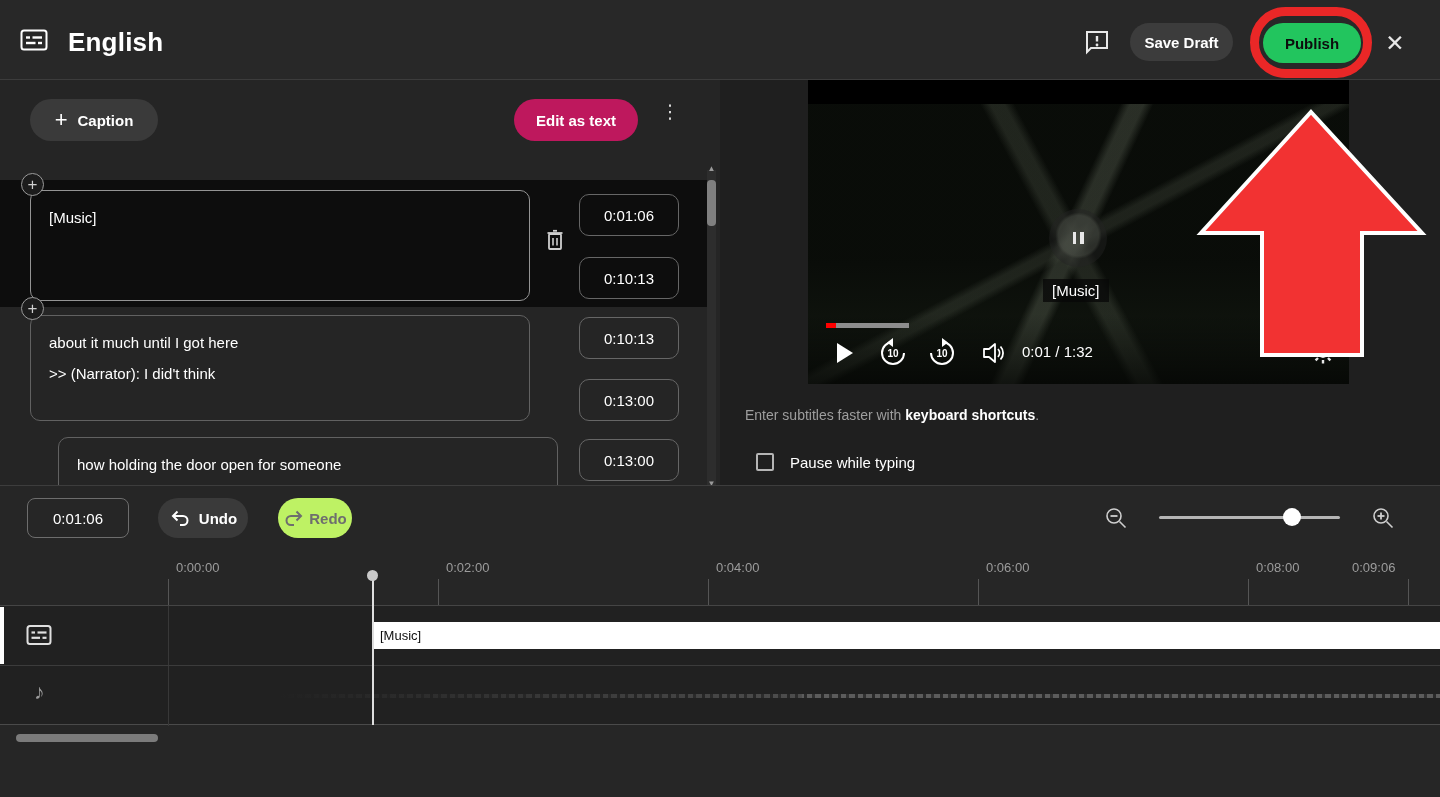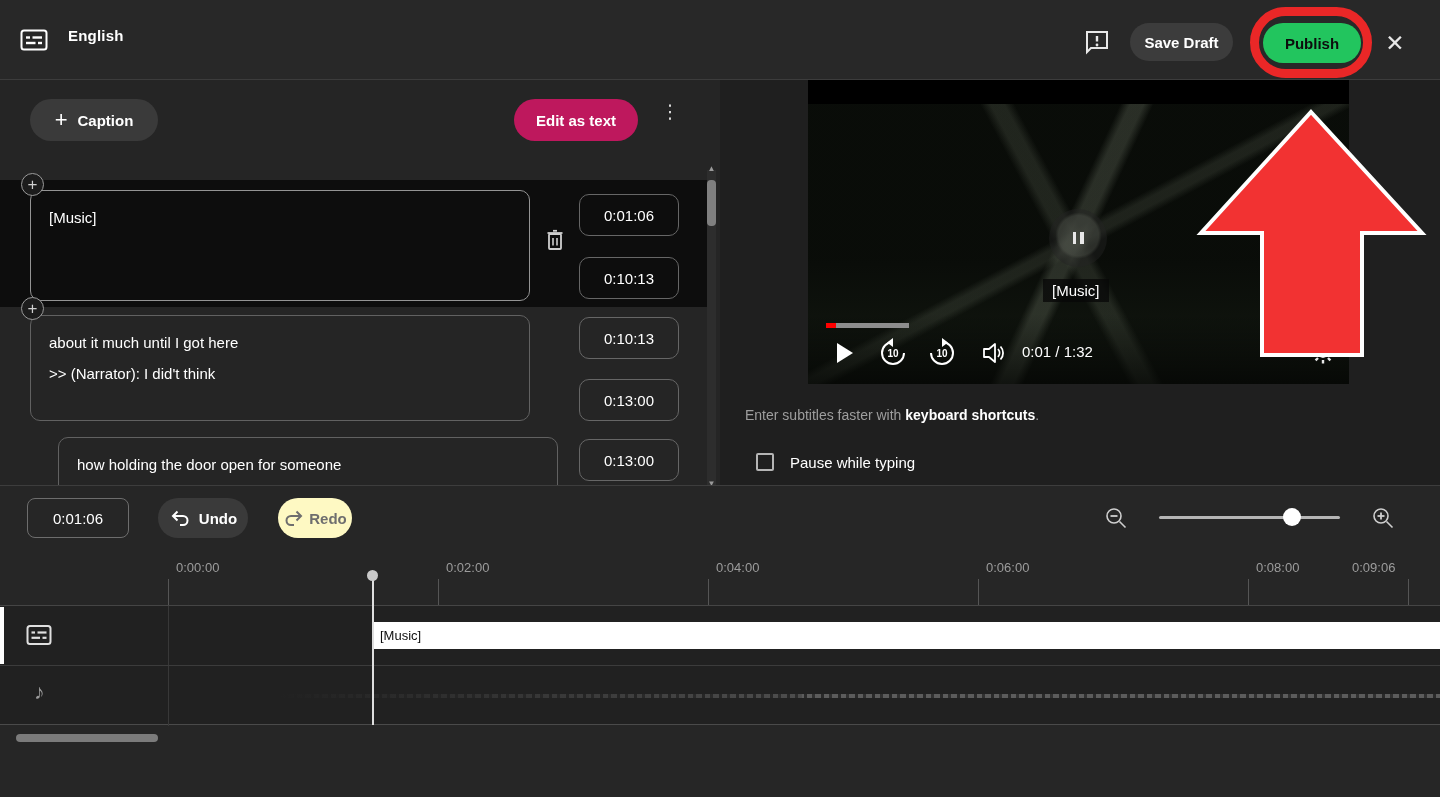--- a/index.html
+++ b/index.html
@@ -3,21 +3,21 @@
 <meta charset="utf-8">
 <style>
   * { margin:0; padding:0; box-sizing:border-box; }
   html,body { background:#161616; }
   body { font-family:"Liberation Sans", sans-serif; }
   .app { position:relative; width:1440px; height:797px; background:#1f1f1f; overflow:hidden; color:#fff; }
 
   
   .header { position:absolute; left:0; top:0; width:1440px; height:80px; background:#282828; border-bottom:1px solid #3c3c3c; }
   .cc-badge { position:absolute; left:20px; top:28px; width:28px; height:24px; }
-  .page-title { position:absolute; left:68px; top:27px; font-size:15px; font-weight:bold; letter-spacing:.2px; }
+  .page-title { position:absolute; left:68px; top:27px; font-size:26px; font-weight:bold; letter-spacing:.2px; }
   .feedback-btn { position:absolute; left:1084px; top:29px; width:26px; height:26px; cursor:pointer; }
   .pill { display:flex; align-items:center; justify-content:center; border-radius:20px; font-size:15px; font-weight:bold; cursor:pointer; }
   .save-draft { position:absolute; left:1130px; top:23px; width:103px; height:38px; background:#3c3c3c; color:#fff; }
   .publish { position:absolute; left:1263px; top:23px; width:98px; height:40px; background:#22c55e; color:#0d0d0d; border-radius:21px; z-index:60; }
   .close-btn { position:absolute; left:1381px; top:29px; width:28px; height:28px; font-size:23px; color:#e8e8e8; display:flex; align-items:center; justify-content:center; cursor:pointer; font-weight:normal; }
 
   
   .publish-ring { position:absolute; left:1250px; top:7px; width:122px; height:71px; border:9px solid #ea2727; border-radius:36px; z-index:55; pointer-events:none; }
   .arrow-annotation { position:absolute; left:1190px; top:100px; z-index:50; pointer-events:none; }
 
@@ -65,21 +65,21 @@
   .tip-line { position:absolute; left:25px; top:327px; font-size:14px; color:#9e9e9e; }
   .tip-line b { color:#fff; cursor:pointer; }
   .pause-typing { position:absolute; left:28px; top:373px; display:flex; align-items:center; gap:16px;padding-left:8px; }
   .checkbox { width:18px; height:18px; border:2px solid #b5b5b5; border-radius:2px; cursor:pointer; background:transparent; }
   .pause-typing span { font-size:15px; color:#fff; }
 
   
   .timeline { position:absolute; left:0; top:485px; width:1440px; height:312px; background:#262626; border-top:1px solid #3d3d3d; }
   .cur-time { position:absolute; left:27px; top:12px; width:102px; height:40px; border:1px solid #6d6d6d; border-radius:8px; background:transparent; color:#fff; font-size:15px; display:flex; align-items:center; justify-content:center; cursor:text; }
   .undo-btn { position:absolute; left:158px; top:12px; width:90px; height:40px; background:#3a3a3a; gap:8px; }
-  .redo-btn { position:absolute; left:278px; top:12px; width:74px; height:40px; background:#fef9c3; color:#6e6e6e; gap:4px; }
+  .redo-btn { position:absolute; left:278px; top:12px; width:74px; height:40px; background:#bef264; color:#6e6e6e; gap:4px; }
   .zoom-icon { position:absolute; top:20px; width:24px; height:24px; cursor:pointer; }
   .zslider-track { position:absolute; left:1159px; top:30px; width:181px; height:3px; background:#b5b5b5; border-radius:2px; cursor:pointer; }
   .zslider-thumb { position:absolute; left:1283px; top:22px; width:18px; height:18px; background:#fff; border-radius:50%; cursor:pointer; }
 
   .ruler { position:absolute; left:0; top:60px; width:1440px; height:59px; cursor:pointer; }
   .tick-label { position:absolute; top:14px; font-size:13px; color:#9c9c9c; white-space:nowrap; }
   .tick-line { position:absolute; top:33px; width:1px; height:26px; background:#555; }
   .playhead-knob { position:absolute; left:367px; top:84px; width:11px; height:11px; border-radius:50%; background:#c9c9c9; cursor:ew-resize; z-index:8; }
   .playhead-line { position:absolute; left:372px; top:94px; width:2px; height:145px; background:#dedede; z-index:7; cursor:ew-resize; }
 

